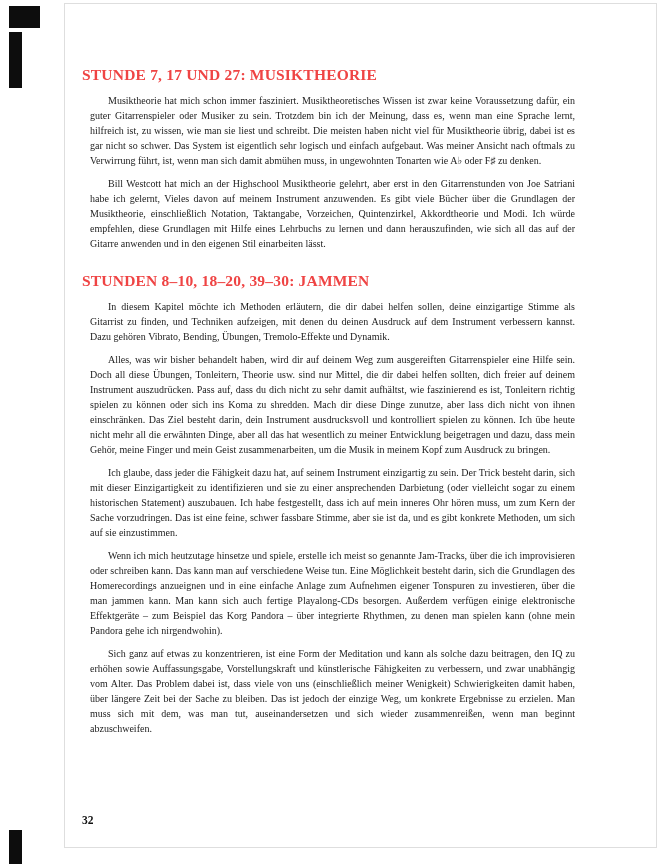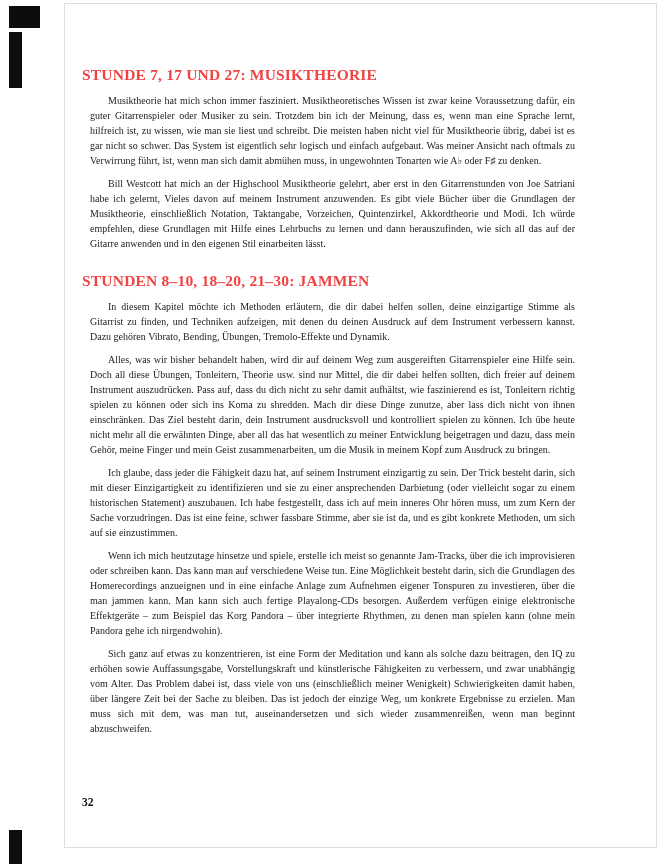--- a/index.html
+++ b/index.html
@@ -56,21 +56,21 @@
     line-height: 15px;
     text-align: justify;
     text-indent: 18px;
     margin: 8px;
     hyphens: auto;
     -webkit-hyphens: auto;
   }
   .page-number {
     position: absolute;
     left: 82px;
-    top: 796px;
+    top: 814px;
     font-size: 11.5px;
     font-weight: bold;
     color: #111;
   }
 </style>
 </head>
 <body>
 
 <div class="page-edge"></div>
 
@@ -80,21 +80,21 @@
 
 <div class="content">
 
   <div class="section-1">
     <h1>STUNDE 7, 17 UND 27: MUSIKTHEORIE</h1>
     <p>Musiktheorie hat mich schon immer fasziniert. Musiktheoretisches Wissen ist zwar keine Voraussetzung dafür, ein guter Gitarrenspieler oder Musiker zu sein. Trotzdem bin ich der Meinung, dass es, wenn man eine Sprache lernt, hilfreich ist, zu wissen, wie man sie liest und schreibt. Die meisten haben nicht viel für Musiktheorie übrig, dabei ist es gar nicht so schwer. Das System ist eigentlich sehr logisch und einfach aufgebaut. Was meiner Ansicht nach oftmals zu Verwirrung führt, ist, wenn man sich damit abmühen muss, in ungewohnten Tonarten wie A♭ oder F♯ zu denken.</p>
     <p>Bill Westcott hat mich an der Highschool Musiktheorie gelehrt, aber erst in den Gitarrenstunden von Joe Satriani habe ich gelernt, Vieles davon auf meinem Instrument anzuwenden. Es gibt viele Bücher über die Grundlagen der Musiktheorie, einschließlich Notation, Taktangabe, Vorzeichen, Quintenzirkel, Akkordtheorie und Modi. Ich würde empfehlen, diese Grundlagen mit Hilfe eines Lehrbuchs zu lernen und dann herauszufinden, wie sich all das auf der Gitarre anwenden und in den eigenen Stil einarbeiten lässt.</p>
   </div>
 
   <div class="section-2">
-    <h1>STUNDEN 8–10, 18–20, 21–30: JAMMEN</h1>
+    <h1>STUNDEN 8–10, 18–20, 39–30: JAMMEN</h1>
     <p>In diesem Kapitel möchte ich Methoden erläutern, die dir dabei helfen sollen, deine einzigartige Stimme als Gitarrist zu finden, und Techniken aufzeigen, mit denen du deinen Ausdruck auf dem Instrument verbessern kannst. Dazu gehören Vibrato, Bending, Übungen, Tremolo-Effekte und Dynamik.</p>
     <p>Alles, was wir bisher behandelt haben, wird dir auf deinem Weg zum ausgereiften Gitarrenspieler eine Hilfe sein. Doch all diese Übungen, Tonleitern, Theorie usw. sind nur Mittel, die dir dabei helfen sollten, dich freier auf deinem Instrument auszudrücken. Pass auf, dass du dich nicht zu sehr damit aufhältst, wie faszinierend es ist, Tonleitern richtig spielen zu können oder sich ins Koma zu shredden. Mach dir diese Dinge zunutze, aber lass dich nicht von ihnen einschränken. Das Ziel besteht darin, dein Instrument ausdrucksvoll und kontrolliert spielen zu können. Ich übe heute nicht mehr all die erwähnten Dinge, aber all das hat wesentlich zu meiner Entwicklung beigetragen und dazu, dass mein Gehör, meine Finger und mein Geist zusammenarbeiten, um die Musik in meinem Kopf zum Ausdruck zu bringen.</p>
     <p>Ich glaube, dass jeder die Fähigkeit dazu hat, auf seinem Instrument einzigartig zu sein. Der Trick besteht darin, sich mit dieser Einzigartigkeit zu identifizieren und sie zu einer ansprechenden Darbietung (oder vielleicht sogar zu einem historischen Statement) auszubauen. Ich habe festgestellt, dass ich auf mein inneres Ohr hören muss, um zum Kern der Sache vorzudringen. Das ist eine feine, schwer fassbare Stimme, aber sie ist da, und es gibt konkrete Methoden, um sich auf sie einzustimmen.</p>
     <p>Wenn ich mich heutzutage hinsetze und spiele, erstelle ich meist so genannte Jam-Tracks, über die ich improvisieren oder schreiben kann. Das kann man auf verschiedene Weise tun. Eine Möglichkeit besteht darin, sich die Grundlagen des Homerecordings anzueignen und in eine einfache Anlage zum Aufnehmen eigener Tonspuren zu investieren, über die man jammen kann. Man kann sich auch fertige Playalong-CDs besorgen. Außerdem verfügen einige elektronische Effektgeräte – zum Beispiel das Korg Pandora – über integrierte Rhythmen, zu denen man spielen kann (ohne mein Pandora gehe ich nirgendwohin).</p>
     <p>Sich ganz auf etwas zu konzentrieren, ist eine Form der Meditation und kann als solche dazu beitragen, den IQ zu erhöhen sowie Auffassungsgabe, Vorstellungskraft und künstlerische Fähigkeiten zu verbessern, und zwar unabhängig vom Alter. Das Problem dabei ist, dass viele von uns (einschließlich meiner Wenigkeit) Schwierigkeiten damit haben, über längere Zeit bei der Sache zu bleiben. Das ist jedoch der einzige Weg, um konkrete Ergebnisse zu erzielen. Man muss sich mit dem, was man tut, auseinandersetzen und sich wieder zusammenreißen, wenn man beginnt abzuschweifen.</p>
   </div>
 
 </div>
 
 <div class="page-number">32</div>

